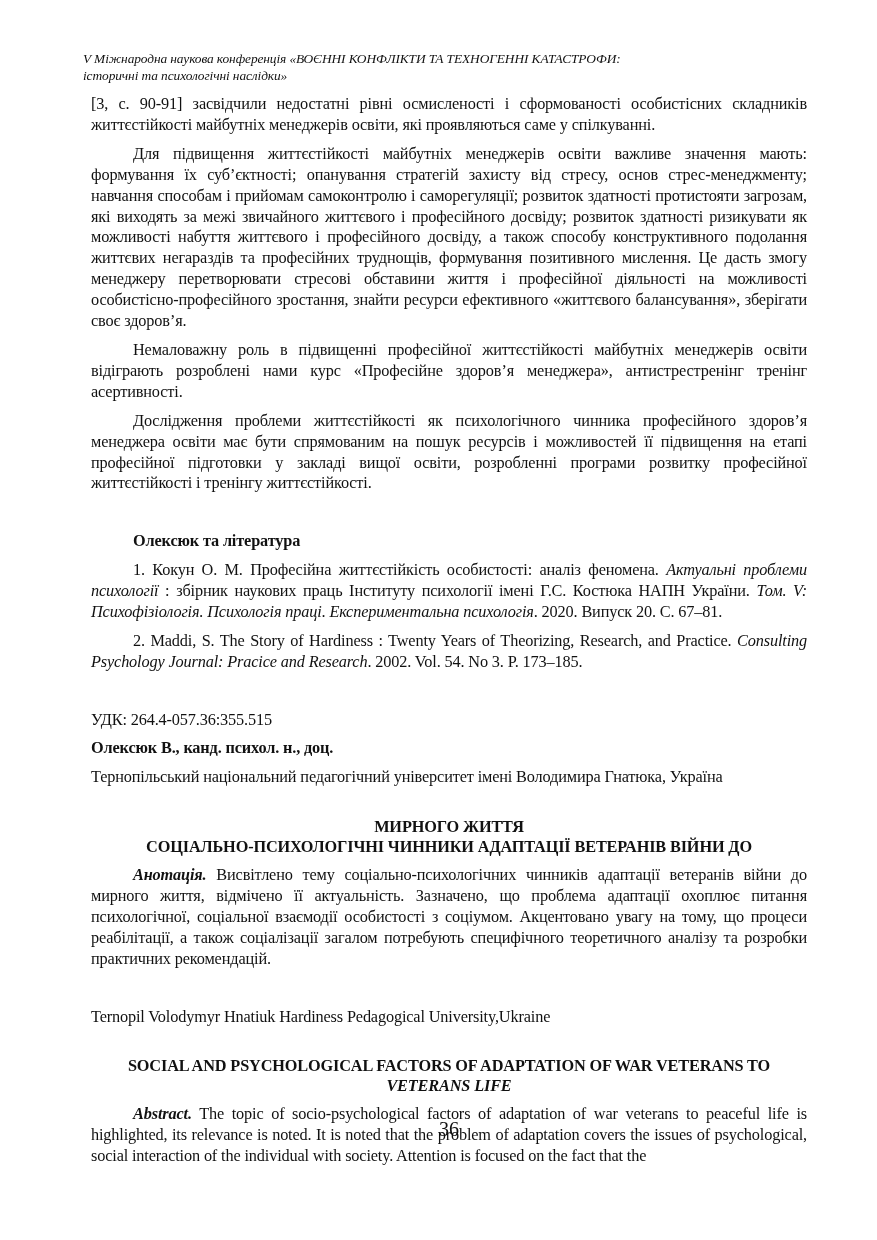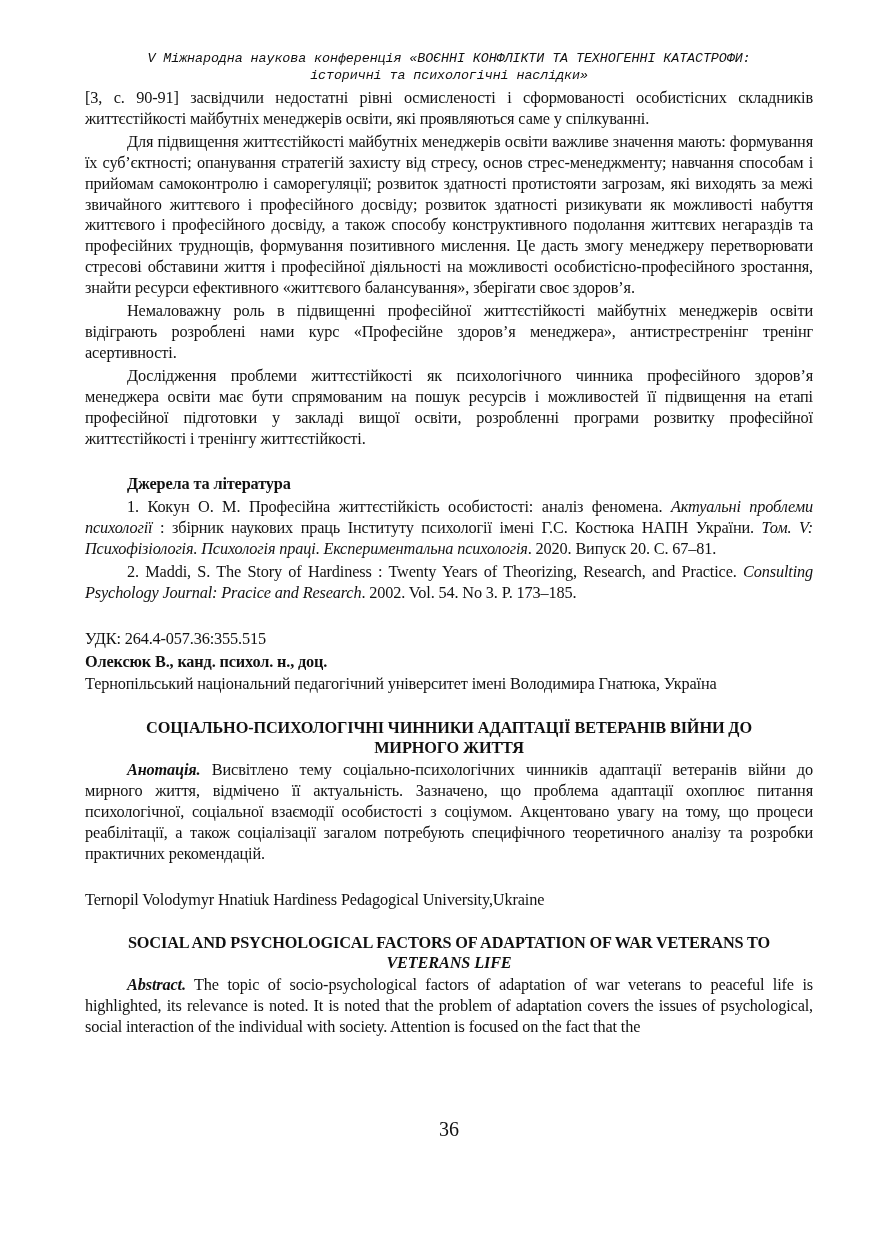--- a/index.html
+++ b/index.html
@@ -4,30 +4,29 @@
 <style>
   html, body { margin: 0; padding: 0; background: #ffffff; }
   body {
     width: 877px; height: 1240px; position: relative; overflow: hidden;
     font-family: "Liberation Serif", "DejaVu Serif", serif;
     color: #111111;
   }
   .page { position: absolute; left: 83px; top: 0; width: 732px; }
   .header {
     position: absolute; left: 0; top: 50px; width: 732px;
-    text-align: center; font-style: italic; font-size: 13.4px; line-height: 17px;
+    text-align: left; font-style: italic; font-size: 13.4px; line-height: 17px;
     letter-spacing: -0.1px;
-    font-family: Liberation Mono, monospace;
   }
   .body {
     position: absolute; left: 0; top: 86px; width: 732px;
     font-size: 16.3px; line-height: 20.9px; text-align: justify;
     letter-spacing: -0.15px;
   }
-  p { margin: 2px; }
+  p { margin: 8px; }
   .ind { text-indent: 42px; }
   .gap { height: 20.9px; }
   .b { font-weight: bold; }
   i, .i { font-style: italic; }
   .title { font-weight: bold; text-align: center; font-size: 16.3px; line-height: 20px; }
   .pagenum {
     position: absolute; left: 0; top: 1118px; width: 732px; text-align: center;
     font-size: 20px;
   }
 </style>
@@ -42,35 +41,35 @@
   </div>
 
   <div class="body">
     <p>[3, с. 90-91] засвідчили недостатні рівні осмисленості і сформованості особистісних складників життєстійкості майбутніх менеджерів освіти, які проявляються саме у спілкуванні.</p>
     <p class="ind">Для підвищення життєстійкості майбутніх менеджерів освіти важливе значення мають: формування їх суб’єктності; опанування стратегій захисту від стресу, основ стрес-менеджменту; навчання способам і прийомам самоконтролю і саморегуляції; розвиток здатності протистояти загрозам, які виходять за межі звичайного життєвого і професійного досвіду; розвиток здатності ризикувати як можливості набуття життєвого і професійного досвіду, а також способу конструктивного подолання життєвих негараздів та професійних труднощів, формування позитивного мислення. Це дасть змогу менеджеру перетворювати стресові обставини життя і професійної діяльності на можливості особистісно-професійного зростання, знайти ресурси ефективного «життєвого балансування», зберігати своє здоров’я.</p>
     <p class="ind">Немаловажну роль в підвищенні професійної життєстійкості майбутніх менеджерів освіти відіграють розроблені нами курс «Професійне здоров’я менеджера», антистрестренінг тренінг асертивності.</p>
     <p class="ind">Дослідження проблеми життєстійкості як психологічного чинника професійного здоров’я менеджера освіти має бути спрямованим на пошук ресурсів і можливостей її підвищення на етапі професійної підготовки у закладі вищої освіти, розробленні програми розвитку професійної життєстійкості і тренінгу життєстійкості.</p>
 
     <div class="gap"></div>
 
-    <p class="ind b">Джерела та література</p>
+    <p class="ind b">Олексюк та література</p>
     <p class="ind"><span>1. Кокун О. М. Професійна життєстійкість особистості: аналіз феномена. </span><i>Актуальні проблеми психології</i><span> : збірник наукових праць Інституту психології імені Г.С. Костюка НАПН України. </span><i>Том. V: Психофізіологія. Психологія праці</i><span>. </span><i>Експериментальна психологія</i><span>. 2020. Випуск 20. С. 67–81.</span></p>
     <p class="ind"><span>2. Maddi, S. The Story of Hardiness : Twenty Years of Theorizing, Research, and Practice. </span><i>Consulting Psychology Journal: Pracice and Research</i><span>. 2002. Vol. 54. No 3. P. 173–185.</span></p>
 
     <div class="gap"></div>
 
     <p>УДК: 264.4-057.36:355.515</p>
     <p class="b">Олексюк В., канд. психол. н., доц.</p>
     <p style="text-align:left">Тернопільський національний педагогічний університет імені Володимира Гнатюка, Україна</p>
 
     <div class="gap"></div>
 
     <div class="title">
+      <div>МИРНОГО ЖИТТЯ</div>
       <div>СОЦІАЛЬНО-ПСИХОЛОГІЧНІ ЧИННИКИ АДАПТАЦІЇ ВЕТЕРАНІВ ВІЙНИ ДО</div>
-      <div>МИРНОГО ЖИТТЯ</div>
     </div>
     <p class="ind"><b><i>Анотація.</i></b><span> Висвітлено тему соціально-психологічних чинників адаптації ветеранів війни до мирного життя, відмічено її актуальність. Зазначено, що проблема адаптації охоплює питання психологічної, соціальної взаємодії особистості з соціумом. Акцентовано увагу на тому, що  процеси реабілітації, а також соціалізації загалом потребують специфічного теоретичного аналізу та розробки практичних рекомендацій.</span></p>
 
     <div class="gap"></div>
 
     <p style="text-align:left">Ternopil Volodymyr Hnatiuk Hardiness Pedagogical University,Ukraine</p>
 
     <div class="gap"></div>
 
     <div class="title">

